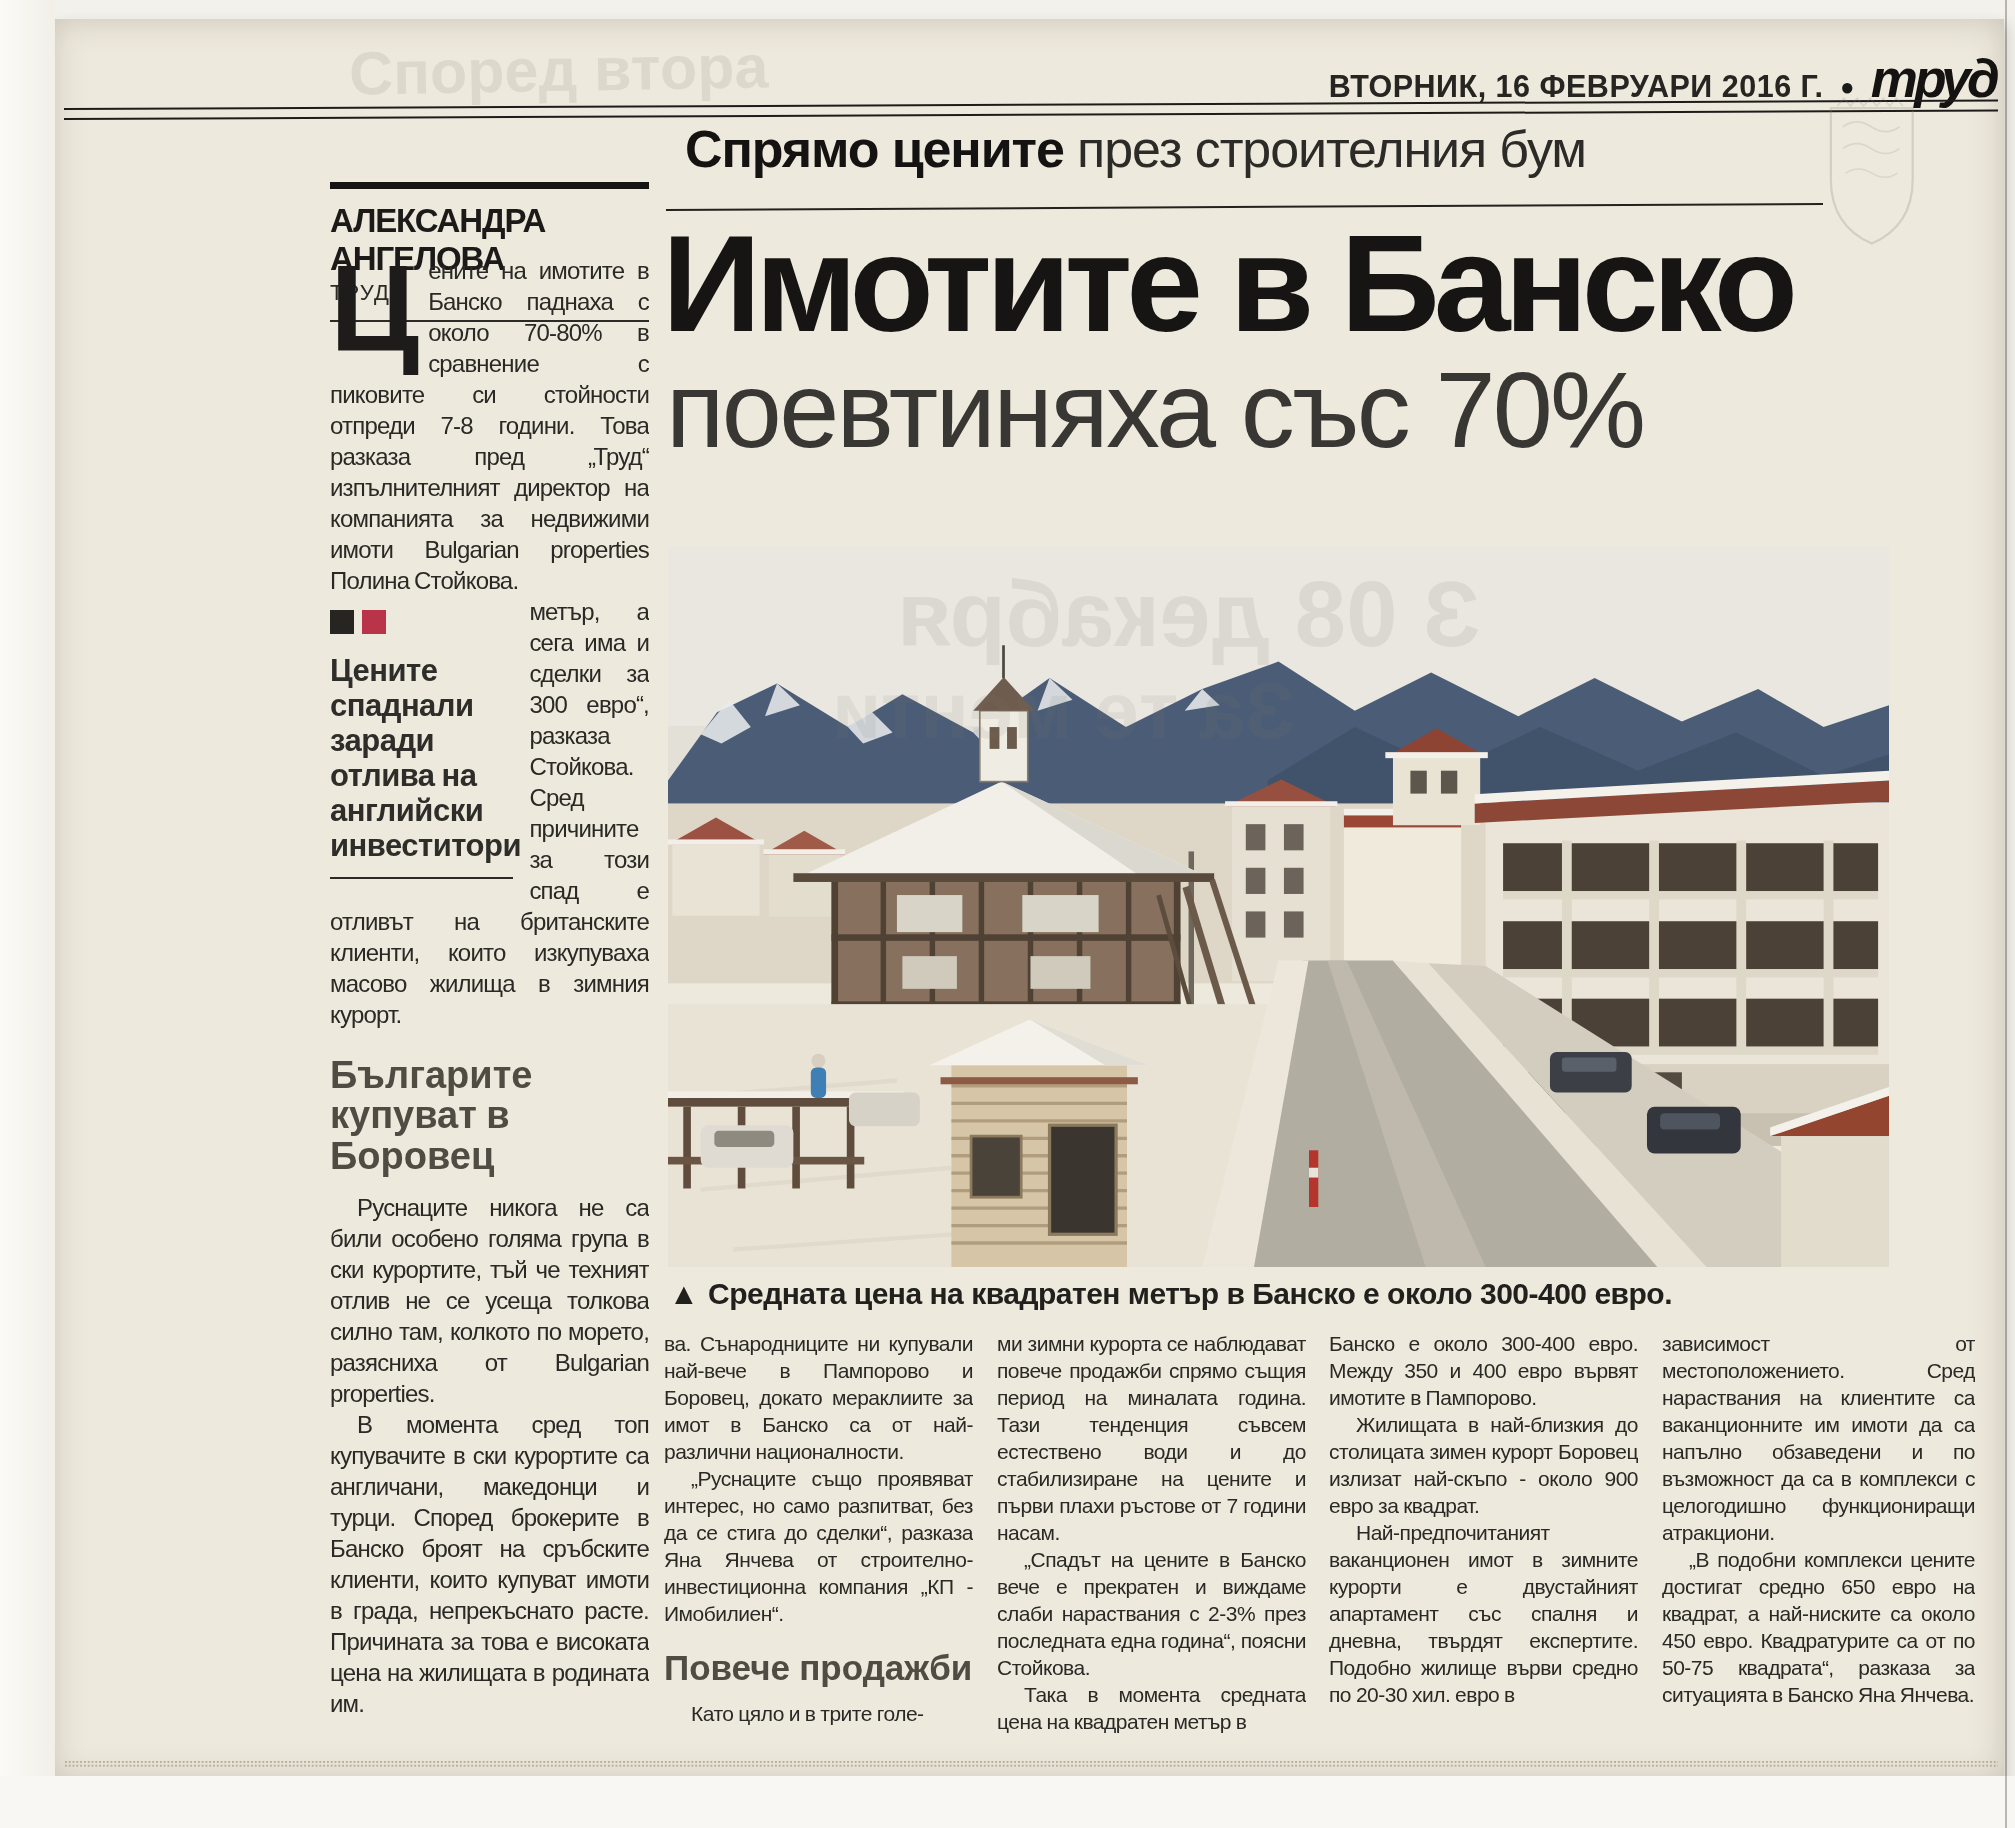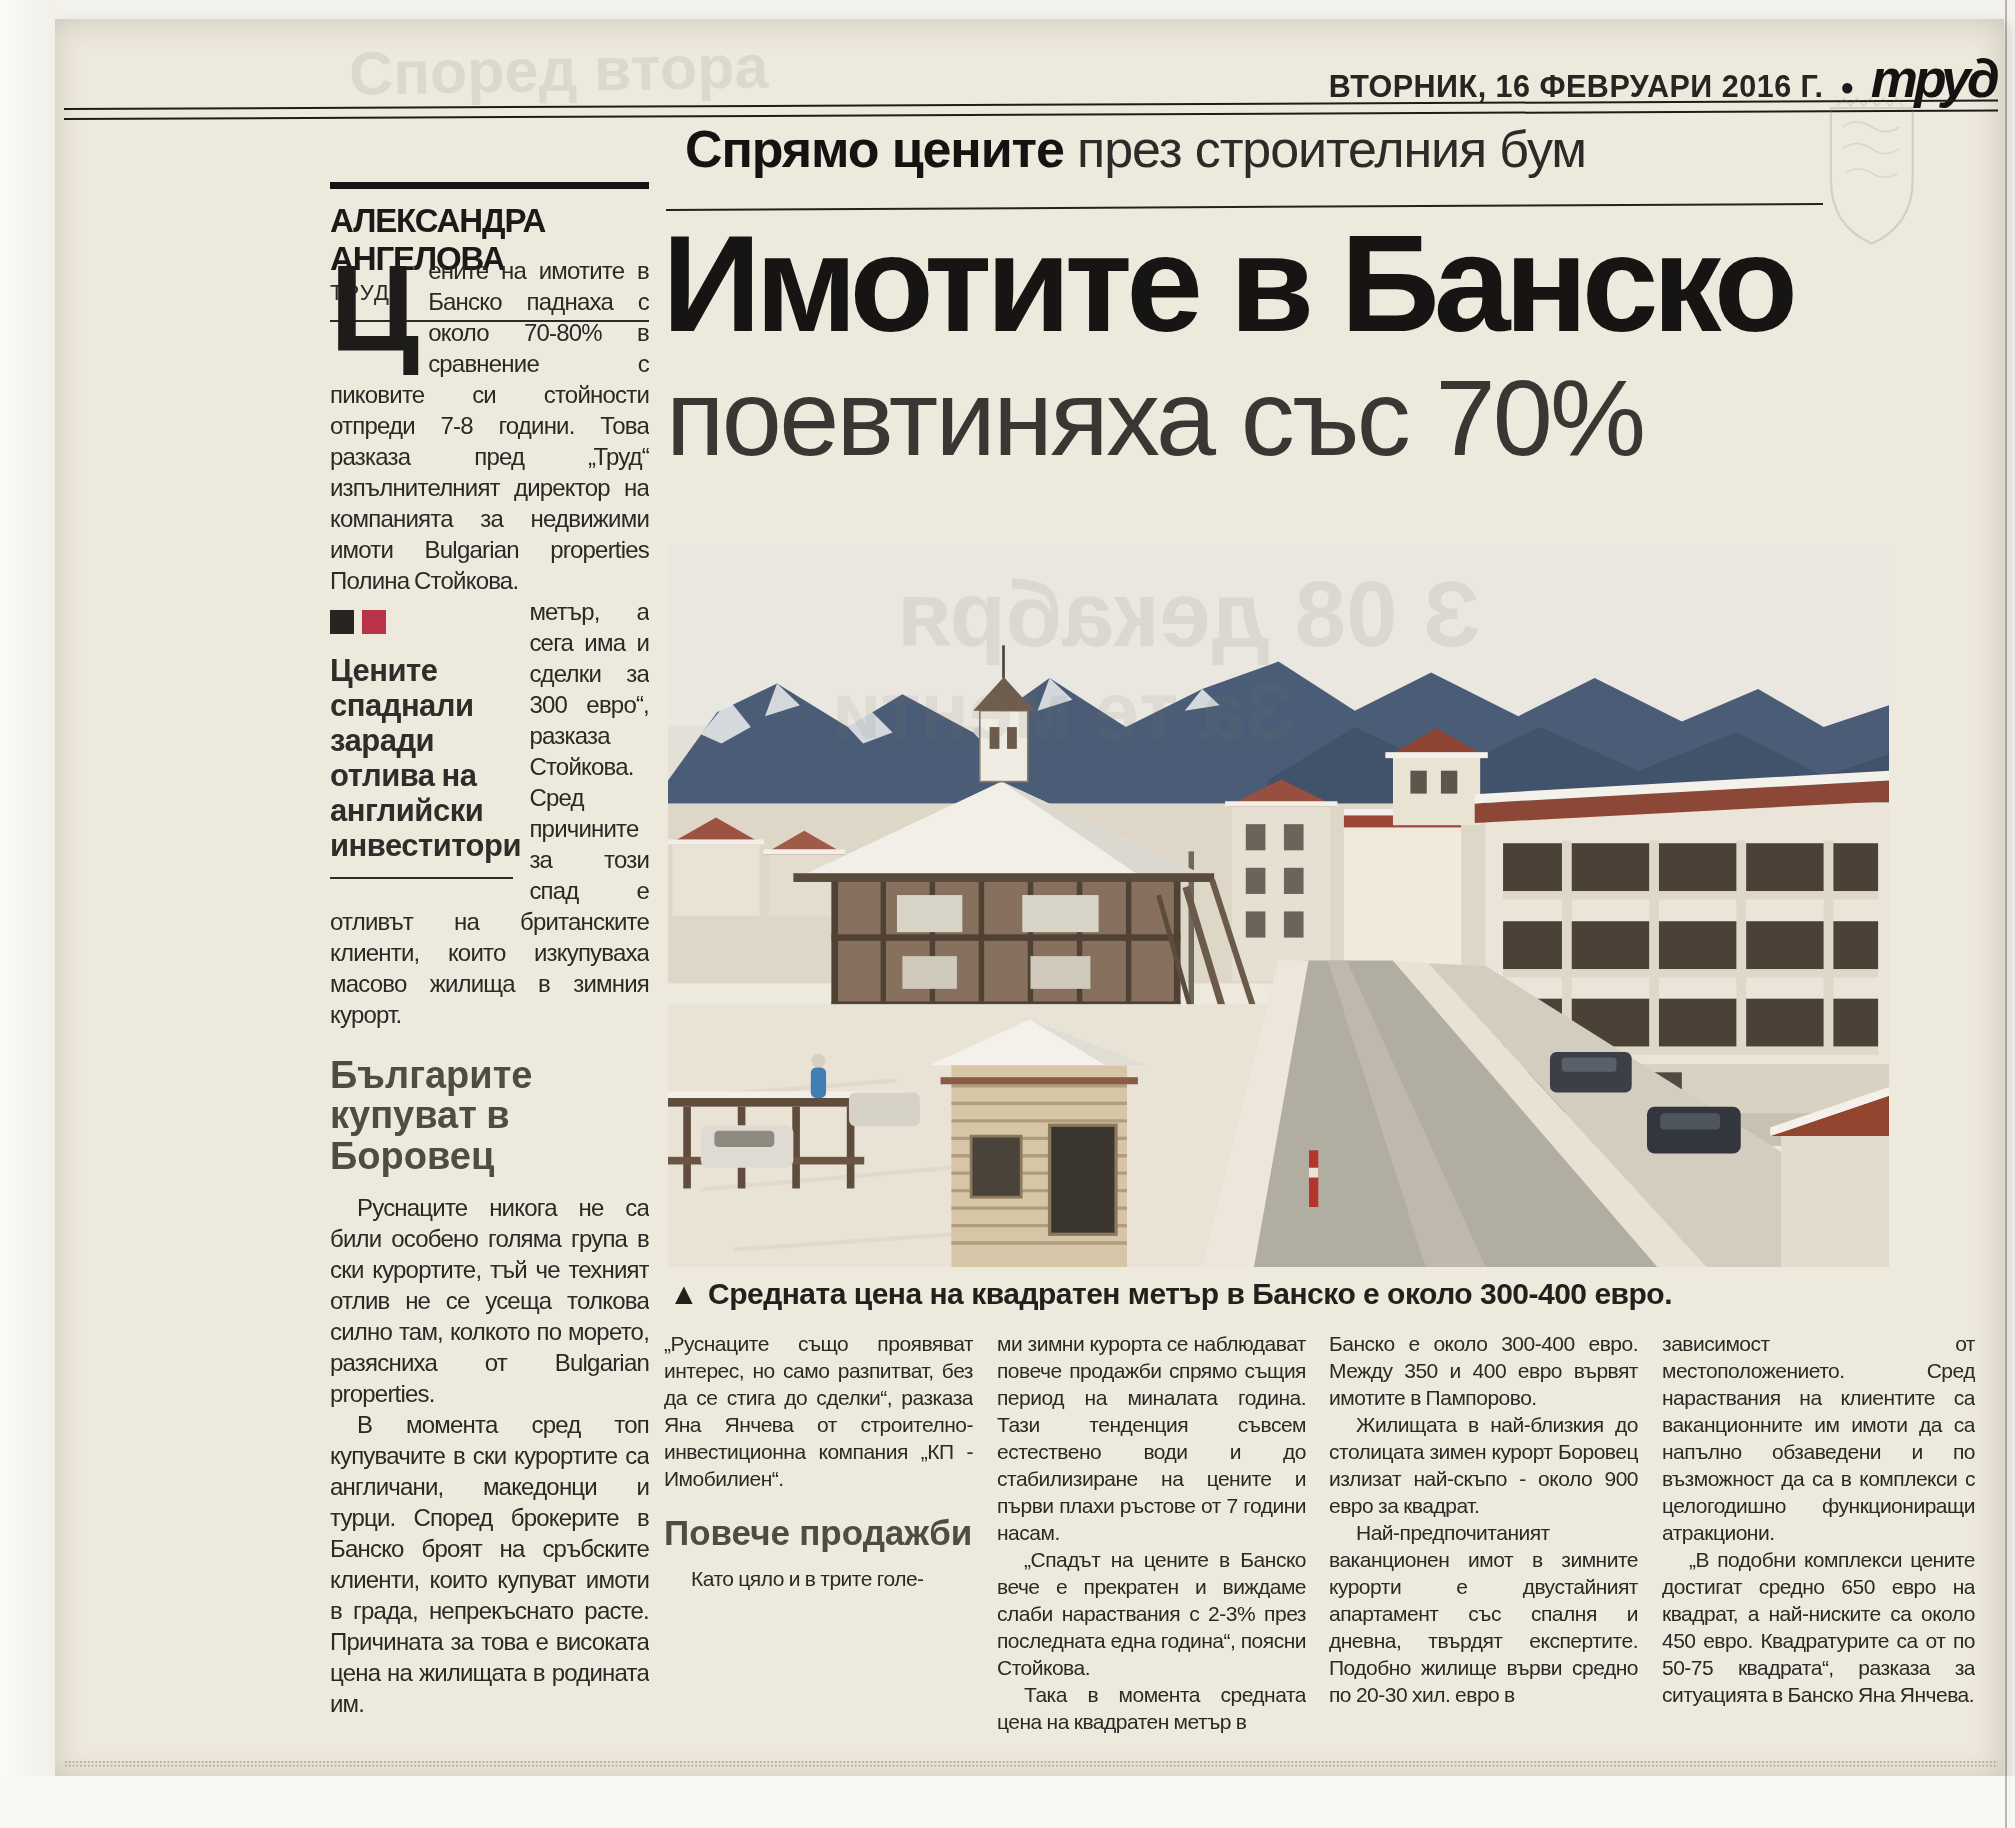--- a/index.html
+++ b/index.html
@@ -23,21 +23,21 @@
   .date{font-size:30.5px;font-weight:700;letter-spacing:0.5px;color:#262521;}
   .bullet{font-size:24px;color:#1b1a18;position:relative;top:-2.2px;}
   .logo{font-size:53px;font-weight:700;font-style:italic;letter-spacing:-3.8px;color:#141312;}
 
   
   .kicker{position:absolute;left:685px;top:119px;white-space:nowrap;font-size:52px;letter-spacing:-1.1px;}
   .kicker b{font-weight:700;color:#141312;}
   .kicker span.rest{font-weight:400;color:#2c2b27;}
   .headline1{position:absolute;left:662px;top:214px;font-size:138px;font-weight:700;
              letter-spacing:-6px;line-height:1;color:#161514;white-space:nowrap;}
-  .headline2{position:absolute;left:666px;top:364px;font-size:108px;font-weight:400;
+  .headline2{position:absolute;left:666px;top:356px;font-size:108px;font-weight:400;
              letter-spacing:-2.7px;line-height:1;color:#393733;white-space:nowrap;}
 
   
   .byline{position:absolute;left:330px;top:142px;width:319px;margin-top:40px;}
   .byline .bar{height:7px;background:#151412;}
   .author{margin-top:13px;font-size:33px;font-weight:700;letter-spacing:-1.1px;color:#1b1a18;}
   .pub{margin-top:2.2px;font-size:22px;letter-spacing:1.1px;color:#2b2a27;}
   .byline .thin{margin-top:14px;height:1.6px;background:#2b2a27;}
 
   
@@ -302,20 +302,21 @@
         <polygon points="2022,1082 2240,1008 2240,992 2022,1066" fill="#f3f1ea"></polygon>
       </g>
     </svg>
     <div class="ghost mirror" style="left:229px;top:16.4px;font-size:92px;opacity:.12;">З 08 декабря</div>
     <div class="ghost mirror" style="left:164px;top:119px;font-size:80px;opacity:.10;">За те менти</div>
   </div>
 
   <div class="caption"><span class="mark">▲</span><span>Средната цена на квадратен метър в Банско е около 300-400 евро.</span></div>
 
   <div class="col bcol col2">
+    <p>ва. Сънародниците ни купували най-вече в Пампорово и Боровец, докато мераклиите за имот в Банско са от най-различни националности.</p>
     <p>„Руснаците също проявяват интерес, но само разпитват, без да се стига до сделки“, разказа Яна Янчева от строително-инвестиционна компания „КП - Имобилиен“.</p>
     <div class="subhead">Повече продажби</div>
     <p style="text-indent:27px;">Като цяло и в трите голе-</p>
   </div>
   <div class="col bcol col3">
     <p>ми зимни курорта се наблюдават повече продажби спрямо същия период на миналата година. Тази тенденция съвсем естествено води и до стабилизиране на цените и първи плахи ръстове от 7 години насам.</p>
     <p>„Спадът на цените в Банско вече е прекратен и виждаме слаби нараствания с 2-3% през последната една година“, поясни Стойкова.</p>
     <p>Така в момента средната цена на квадратен метър в</p>
   </div>
   <div class="col bcol col4">

